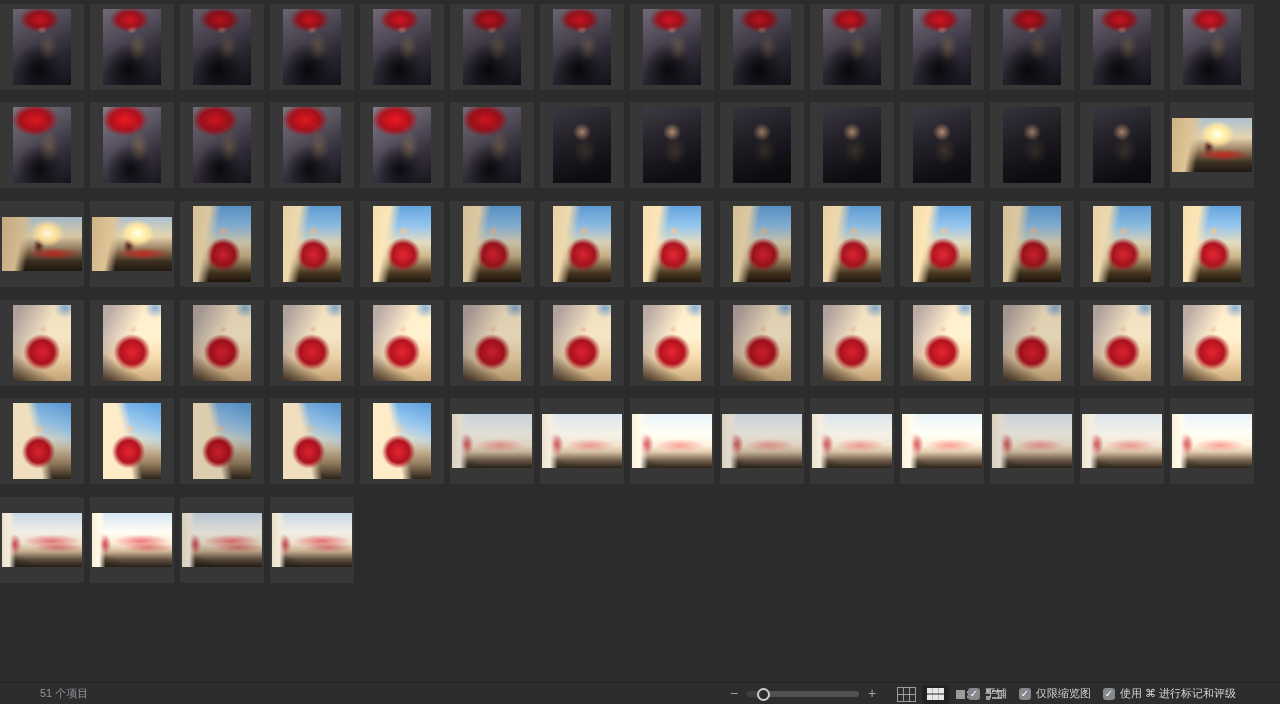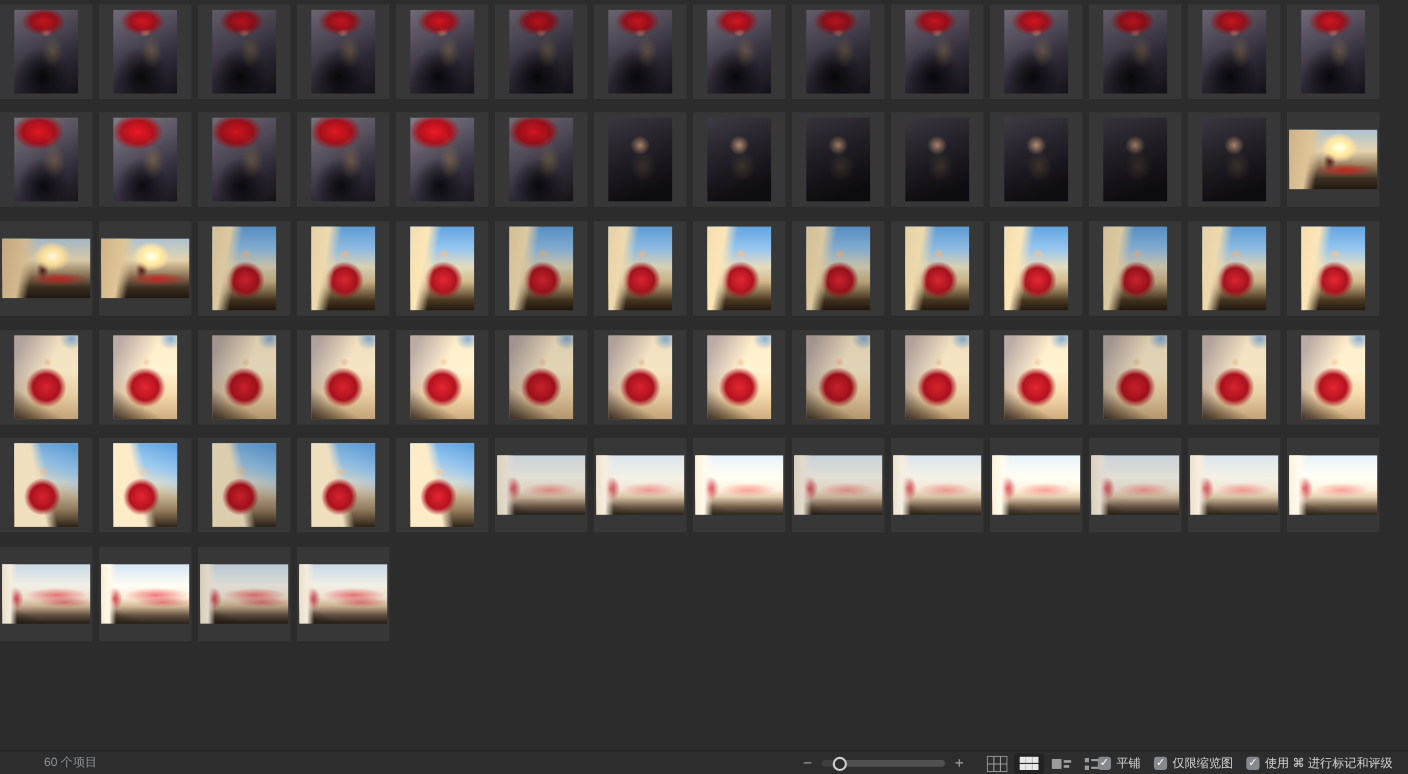--- a/index.html
+++ b/index.html
@@ -92,21 +92,21 @@
   #slider-track{position:absolute;left:0;top:8px;width:112px;height:6px;border-radius:3px;
     background:linear-gradient(90deg,#3e3e3e 0 13%,#515151 13%);}
   #slider-knob{position:absolute;left:9px;top:5px;width:9px;height:9px;border-radius:50%;
     border:2px solid #cdcdcd;background:#2d2d2d;}
   #viewmodes{position:absolute;left:893px;top:1px;height:20px;display:flex;gap:2px;align-items:center;}
   .vm{width:27px;height:19px;display:flex;align-items:center;justify-content:center;
     background:transparent;border:none;padding:0;margin:0;}
   .vm svg{display:block;}
   .vm.selected{background:#222222;border-radius:3px;}
   .vm.selected svg *{fill:#e8e8e8;stroke:#e8e8e8;}
-  #options{position:absolute;left:998px;top:0;height:21px;display:flex;gap:12px;align-items:center;
+  #options{position:absolute;left:968px;top:0;height:21px;display:flex;gap:12px;align-items:center;
     font-size:11px;color:#d4d4d4;white-space:nowrap;}
   .opt{display:flex;align-items:center;gap:5px;}
   .cb{width:12px;height:12px;border-radius:3px;background:#85898e;position:relative;flex:0 0 auto;}
   .cb.checked::after{content:"✓";position:absolute;left:0;top:0;width:12px;height:12px;
     font-size:10px;line-height:12px;text-align:center;color:#ffffff;font-weight:bold;}
 </style>
 </head>
 <body>
 
 <div id="app">
@@ -329,21 +329,21 @@
       </div>
       <div class="cell" style="left: 180px; top: 497px;">
         <div class="photo land p-brightL2 v2"></div>
       </div>
       <div class="cell" style="left: 270px; top: 497px;">
         <div class="photo land p-brightL2 v0"></div>
       </div>
     </div>
 
   <div id="statusbar">
-    <span id="count">60 个项目</span>
+    <span id="count">51 个项目</span>
 
     <div id="zoomctl">
       <span class="zbtn">−</span>
       <div id="slider">
         <div id="slider-track"></div>
         <div id="slider-knob" style="left: 10px;"></div>
       </div>
       <span class="zbtn">+</span>
     </div>
 

